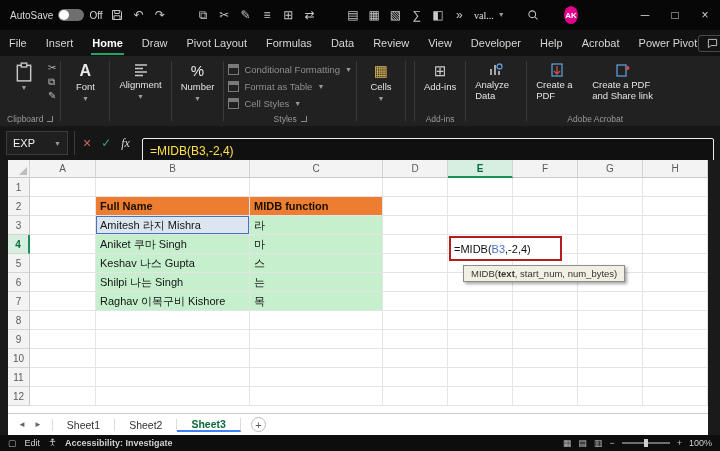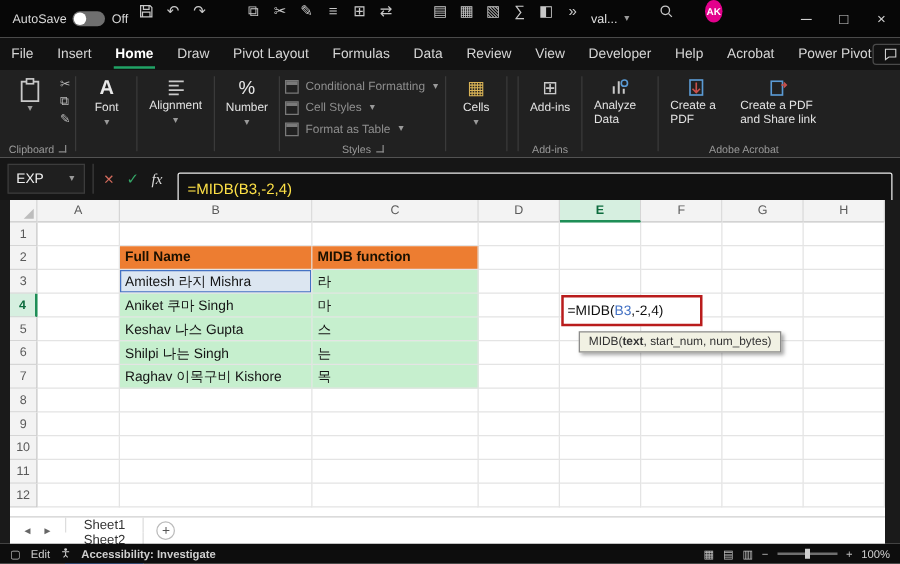--- a/index.html
+++ b/index.html
@@ -2,27 +2,27 @@
 <html><head>
 <meta charset="utf-8">
 <style>
   * { margin:0; padding:0; box-sizing:border-box; }
   html,body { width:720px; height:451px; overflow:hidden; background:#000;
               font-family:"Liberation Sans", sans-serif; }
   .app { position:relative; width:720px; height:451px; background:#fff; }
 
   
   .titlebar { position:absolute; left:0; top:0; width:720px; height:30px; background:#070707;
-              display:flex; color:#d9d9d9; font-size:10px; padding-left:10px; gap:8px; }
+              display:flex; align-items:center; color:#d9d9d9; font-size:10px; padding-left:10px; gap:8px; }
   .autosave { display:flex; align-items:center; gap:5px; }
   .toggle { width:26px; height:12px; background:#6f6f6f; border-radius:6px; position:relative; display:inline-block; }
   .toggle .knob { position:absolute; left:1px; top:1px; width:10px; height:10px; border-radius:50%; background:#fff; }
   .tbicon { width:17px; height:18px; display:flex; align-items:center; justify-content:center; color:#c8c8c8; font-size:12px; }
   .tbgap { width:18px; }
-  .searchbox { display:flex; align-items:center; gap:4px; margin-left:auto; color:#e0e0e0; }
+  .searchbox { display:flex; align-items:center; gap:4px; margin-left:auto; color:#e0e0e0;font-family:Liberation Serif, serif; }
   .caret { font-size:7px; color:#9a9a9a; }
   .avatar { width:18px; height:18px; border-radius:50%; background:#E3008C; color:#fff; font-size:8px; font-weight:bold;
             display:flex; align-items:center; justify-content:center; margin:0 44px 0 16px; }
   .winbtns { display:flex; }
   .winbtn { width:30px; height:30px; display:flex; align-items:center; justify-content:center; color:#d0d0d0; font-size:12px; }
 
   
   .menubar { position:absolute; left:0; top:30px; width:720px; height:26px; background:#121212;
              display:flex; align-items:center; padding:0 8px; }
   .menu-items { display:flex; align-items:center; gap:17px; }
@@ -90,21 +90,21 @@
               font-size:11px; color:#111; }
   .edit-box .refblue { color:#4472C4; }
   .fn-tooltip { position:absolute; left:455px; top:105px; background:#F1F1E3; border:1px solid #8c8c8c;
                 box-shadow:2px 2px 3px rgba(0,0,0,.35); font-size:9.5px; color:#333;
                 padding:2px 7px; white-space:nowrap; z-index:5; }
 
   
   .tabsbar { position:absolute; left:8px; top:413px; width:700px; height:22px; background:#fff;
              border-top:1px solid #cfcfcf; display:flex; align-items:stretch; }
   .tabnav { display:flex; align-items:center; gap:8px; padding:0 10px; color:#666; font-size:8px; }
-  .sheet-tab-list { display:flex; align-items:flex-end;flex-direction:column; }
+  .sheet-tab-list { display:flex; align-items:center; }
   .sheettab { display:flex; align-items:center; padding:0 14px; font-size:10.5px; color:#333;
               border-right:1px solid #ddd; }
   .sheettab:first-child { border-left:1px solid #ddd; }
   .sheettab.active { color:#0B6A3C; font-weight:bold; border-bottom:2px solid #3b82f6; background:#fff; }
   .addsheet { width:15px; height:15px; border:1px solid #bbb; border-radius:50%; color:#555; font-size:11px;
               display:flex; align-items:center; justify-content:center; align-self:center; margin-left:10px; }
 
   
   .statusbar { position:absolute; left:0; top:435px; width:720px; height:16px; background:#0d0d0d;
                display:flex; align-items:center; color:#d0d0d0; font-size:9px; padding:0 8px; gap:8px; }
@@ -249,26 +249,26 @@
 
     <div class="rgroup">
       <div class="styles-list">
           <div class="styles-row">
             <span class="sicon"></span>
             <span>Conditional Formatting</span>
             <span class="caret">▼</span>
           </div>
           <div class="styles-row">
             <span class="sicon"></span>
-            <span>Cell Styles</span>
+            <span>Format as Table</span>
             <span class="caret">▼</span>
           </div>
           <div class="styles-row">
             <span class="sicon"></span>
-            <span>Format as Table</span>
+            <span>Cell Styles</span>
             <span class="caret">▼</span>
           </div>
         </div>
       <div class="glabel">
         <span>Styles</span>
           <span class="launcher"></span>
       </div>
     </div>
     <div class="rdiv"></div>
 

